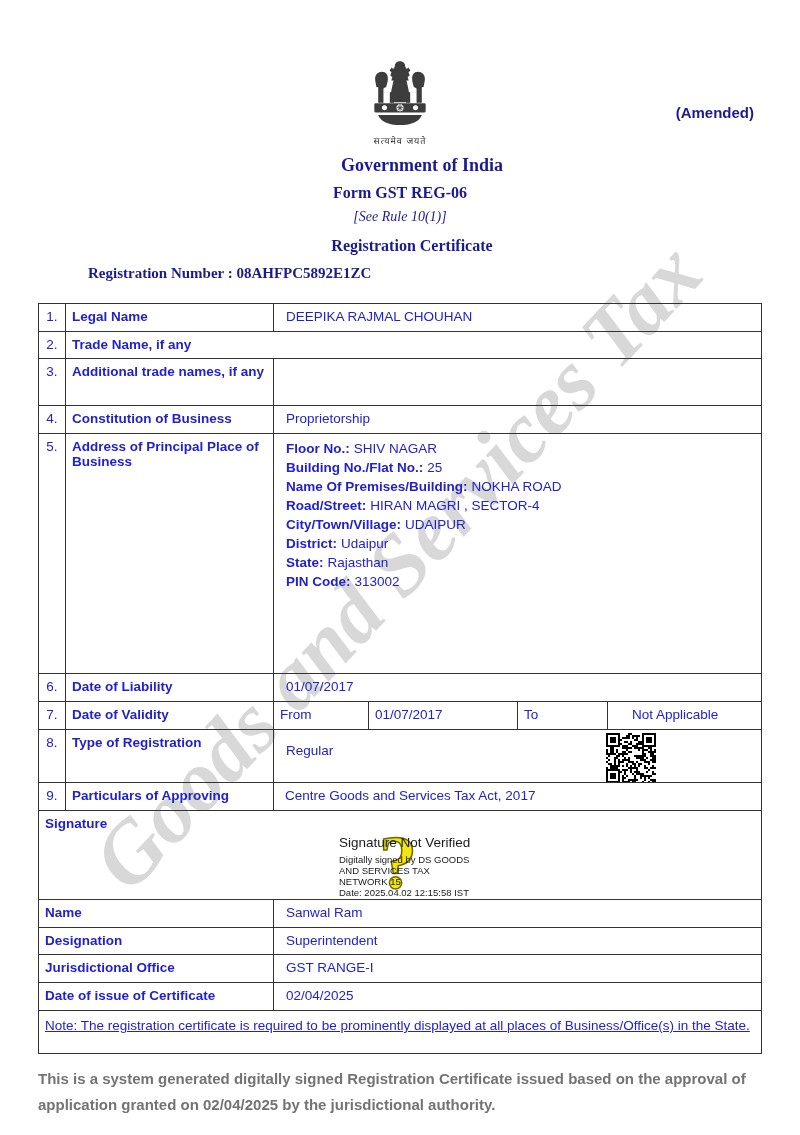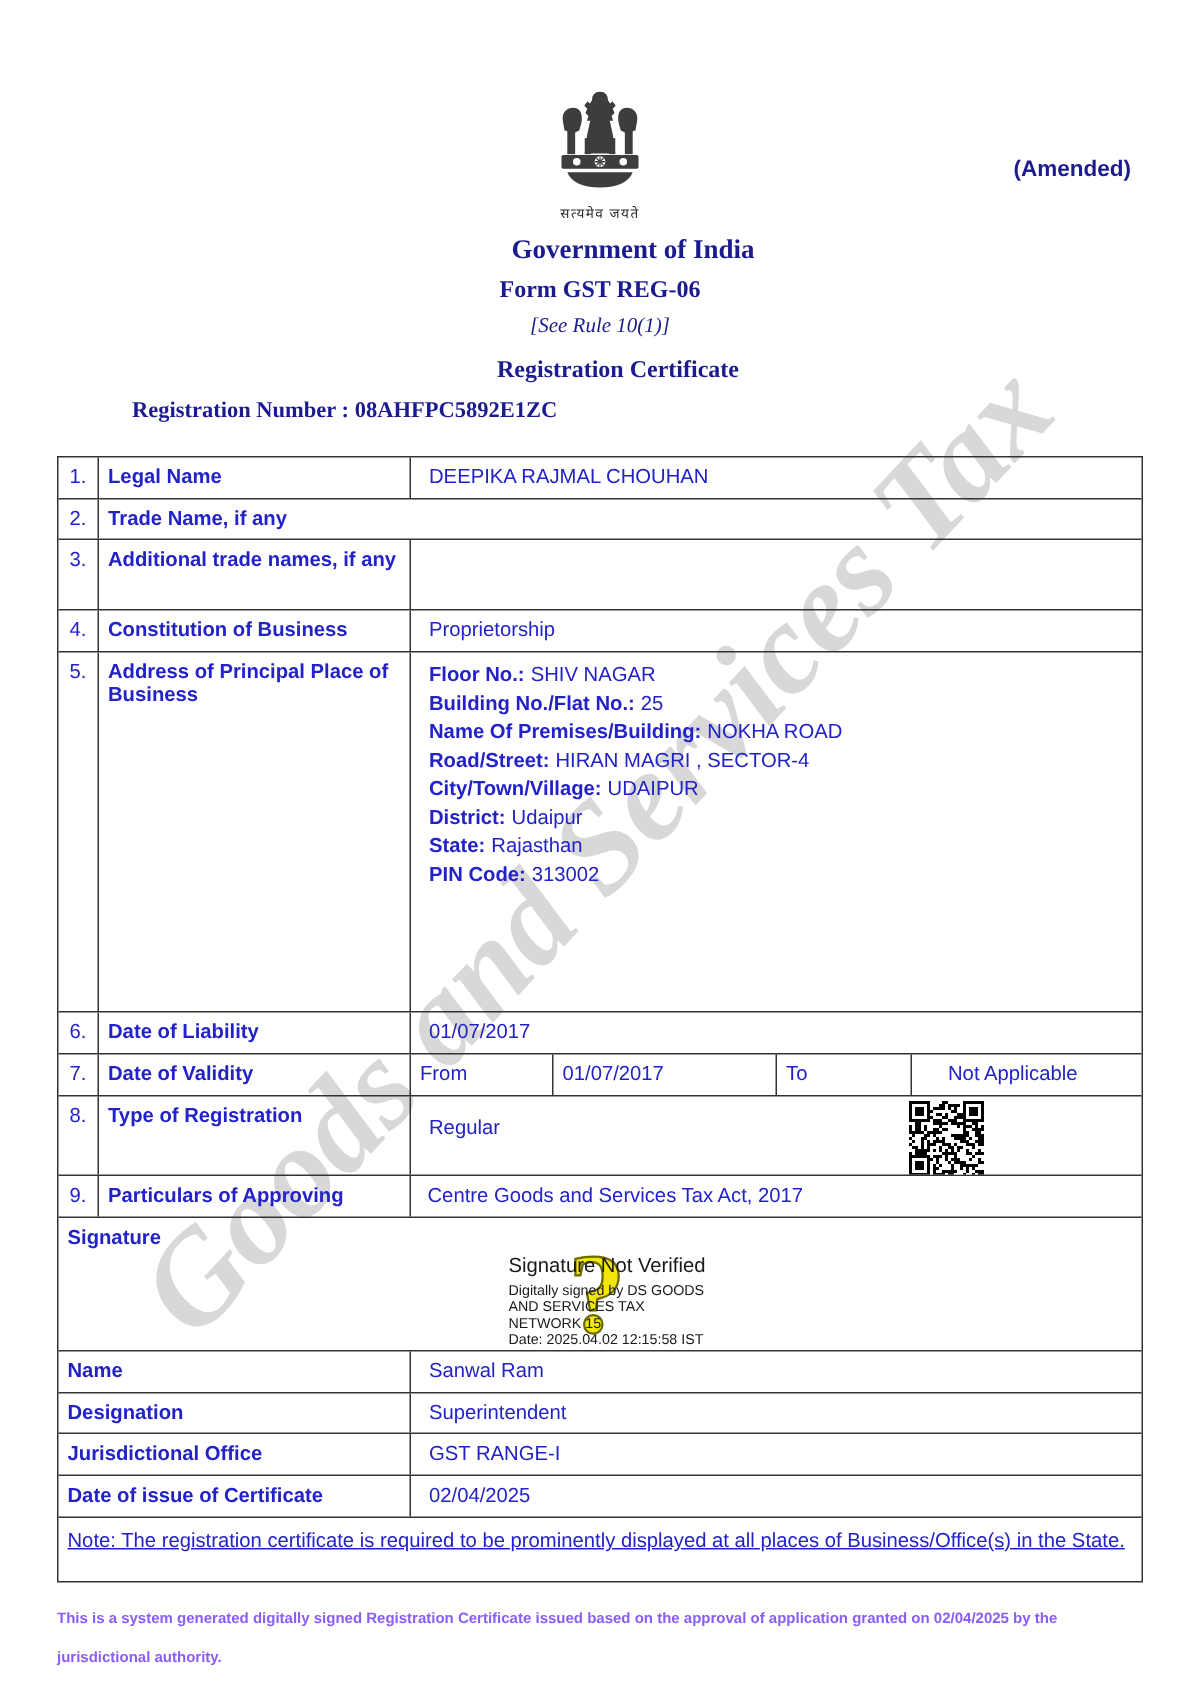--- a/index.html
+++ b/index.html
@@ -46,21 +46,21 @@
   
   .sigcell{position:relative;display:block;width:100%;}
   .sig-label{font-weight:bold;}
   .stamp{position:absolute;left:300px;top:24px;color:#1a1a1a;}
   .stamp-title{position:relative;z-index:2;font-size:13.5px;}
   .stamp-lines{position:relative;z-index:2;font-size:9.5px;line-height:11px;margin-top:4px;}
   .stamp-q{position:absolute;left:40px;top:-16px;z-index:1;font-size:76px;font-weight:bold;
     color:#f2e60a;-webkit-text-stroke:1.5px #6b6b00;font-family:"Liberation Serif",serif;}
   
   .notecell{display:block;line-height:20px;}
-  .footer{margin:12px 0 0 38px;width:724px;color:#8b5cf6;font-weight:bold;font-size:10px;
+  .footer{margin:12px 0 0 38px;width:724px;color:#737373;font-weight:bold;font-size:15px;
     line-height:26px;}
 </style>
 </head>
 <body>
 
 <div class="page">
   <div class="watermark">Goods and Services Tax</div>
 
   <div class="content">
     <div class="amended">(Amended)</div>

